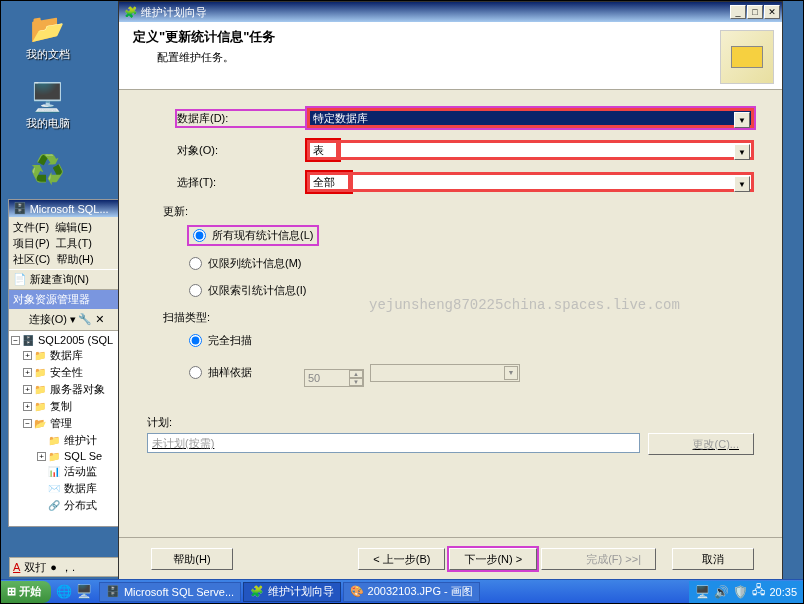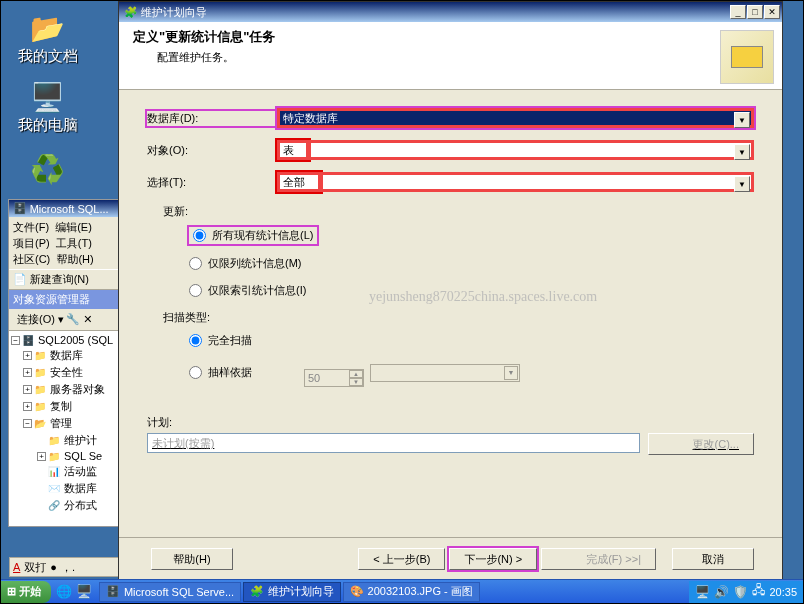--- a/index.html
+++ b/index.html
@@ -1,29 +1,29 @@
 <!DOCTYPE html>
 <html><head>
 <meta charset="utf-8">
 <style>
 * { box-sizing: border-box; margin: 0; padding: 0; font-family: "Microsoft YaHei", SimSun, Arial, sans-serif; font-size: 11px; }
 body { width: 804px; height: 604px; background: #3a6ea5; position: relative; overflow: hidden; border: 1px solid #000; }
 
 
 .desktop-icon { position: absolute; width: 70px; text-align: center; color: #fff; cursor: pointer; }
 .desktop-icon .ico { width: 32px; height: 32px; margin: 0 auto 3px; display: flex; align-items: center; justify-content: center; font-size: 28px; }
-.desktop-icon .lbl { font-size: 15px; text-shadow: 1px 1px 1px #000; font-family: Liberation Serif, serif; }
+.desktop-icon .lbl { font-size: 11px; text-shadow: 1px 1px 1px #000; font-family: Liberation Serif, serif; }
 
 
 .sql-window { position: absolute; left: 7px; top: 198px; width: 140px; background: #ece9d8; border: 1px solid #999; }
 .sql-title { background: linear-gradient(#0a246a,#a6caf0); color: #fff; padding: 2px 4px; font-size: 11px; display: flex; align-items: center; gap: 3px; }
 .sql-menu { background: #ece9d8; padding: 2px 4px; line-height: 16px; font-size: 11px; }
 .sql-toolbar { background: #ece9d8; border-top: 1px solid #fff; border-bottom: 1px solid #aca899; padding: 2px 4px; display: flex; align-items: center; gap: 3px; }
 .sql-panel-hdr { background: #7a96df; color: #fff; padding: 2px 4px; font-size: 11px; }
-.sql-conn { background: #ece9d8; padding: 3px 8px; border-bottom: 1px solid #aca899; }
+.sql-conn { background: #ece9d8; padding: 3px 20px; border-bottom: 1px solid #aca899; }
 .sql-tree { background: #fff; padding: 2px; height: 195px; overflow: hidden; font-size: 11px; }
 .tree-row { display: flex; align-items: center; gap: 2px; padding: 1px 0; white-space: nowrap; }
 .tree-icon { width: 14px; text-align: center; font-size: 10px; color: #d4a017; }
 .plus { display: inline-block; width: 9px; height: 9px; border: 1px solid #888; font-size: 8px; line-height: 7px; text-align: center; color: #000; background: #fff; }
 
 .sql-bottom { position: absolute; left: 8px; top: 556px; width: 130px; height: 20px; background: #ece9d8; border: 1px solid #aca899; display: flex; align-items: center; padding: 0 3px; gap: 4px; font-size: 11px; }
 
 
 .wizard { position: absolute; left: 117px; top: 0; width: 665px; height: 580px; background: #ece9d8; border: 1px solid #333; }
 .wiz-title { height: 20px; background: linear-gradient(#0a246a,#a6caf0); display: flex; align-items: center; padding: 0 2px; }
@@ -32,21 +32,21 @@
 .wiz-ctrl button { width: 16px; height: 14px; background: #ece9d8; border: 1px solid #fff; border-right-color: #666; border-bottom-color: #666; font-size: 9px; line-height: 10px; cursor: pointer; }
 
 .wiz-header { height: 68px; background: #fff; border-bottom: 1px solid #aca899; padding: 6px 14px; position: relative; }
 .wiz-header h2 { font-size: 13px; font-weight: bold; }
 .wiz-header .sub { font-size: 11px; margin-left: 24px; margin-top: 4px; }
 .wiz-header-img { position: absolute; right: 8px; top: 8px; width: 54px; height: 54px; background: linear-gradient(135deg,#f5f0d0,#e8dfa0); border: 1px solid #ccc; display: flex; align-items: center; justify-content: center; }
 .wiz-header-img::after { content: ""; width: 30px; height: 20px; background: #f6d040; border: 1px solid #888; position: relative; }
 
 .wiz-body { padding: 18px 28px 8px; position: relative; }
 .form-row { display: flex; align-items: center; margin-bottom: 12px; }
-.form-row label { width: 130px; }
+.form-row label { width: 130px; margin-left: 30px; }
 .sel { flex: 1; height: 20px; border: 3px solid #ef4444; background: #fff; display: flex; align-items: center; padding: 0 3px; position: relative; cursor: pointer; }
 .sel.dark { background: #0a246a; color: #fff; }
 .sel .arrow { position: absolute; right: 1px; top: 1px; width: 16px; height: 16px; background: #ece9d8; border: 1px solid #fff; border-right-color: #666; border-bottom-color: #666; display: flex; align-items: center; justify-content: center; font-size: 8px; color: #000; }
 .hl-mag { outline: 2px solid #d040d0; outline-offset: 0; }
 .hl-red { outline: 2px solid #e00000; outline-offset: 0; }
 
 .section-lbl { margin: 10px 0 8px 16px; }
 .radio-grp { margin-left: 42px; }
 .radio-row { display: flex; align-items: center; margin-bottom: 12px; gap: 6px; }
 .radio-row input { margin: 0; }
@@ -60,21 +60,21 @@
 .plan-sec { margin-top: 10px; padding: 0 28px; }
 .plan-input { display: flex; gap: 8px; margin-top: 3px; text-decoration: underline; }
 .plan-input .txt { flex: 1; height: 20px; border: 1px solid #7f9db9; background: #fff; color: #999; padding: 2px 4px; }
 .btn { height: 22px; padding: 0 14px; background: #ece9d8; border: 1px solid #fff; border-right-color: #666; border-bottom-color: #666; cursor: pointer; font-size: 11px; }
 .btn.dis { color: #999; padding-left: 44px; }
 
 .wiz-footer { position: absolute; bottom: 10px; left: 0; right: 0; padding: 10px 28px 0; border-top: 1px solid #aca899; display: flex; align-items: center; }
 .wiz-footer .spacer { flex: 1; }
 .wiz-footer .btn { min-width: 82px; margin-left: 4px; }
 
-.watermark { position: absolute; left: 368px; top: 288px; color: rgba(180,180,180,0.8); font-size: 14px; font-family: Liberation Serif, serif; pointer-events: none; }
+.watermark { position: absolute; left: 368px; top: 296px; color: rgba(180,180,180,0.8); font-size: 14px; font-family: Liberation Mono, monospace; pointer-events: none; }
 
 
 .taskbar { position: absolute; left: 0; bottom: 0; width: 100%; height: 24px; background: linear-gradient(#3e83e6,#245edb); display: flex; align-items: center; border-top: 1px solid #2353b0; }
 .start { height: 22px; background: linear-gradient(#5fb35f,#3a8f3a); color: #fff; font-weight: bold; padding: 0 10px 0 6px; border-radius: 0 8px 8px 0; display: flex; align-items: center; gap: 3px; font-size: 11px; cursor: pointer; }
 .ql { display: flex; gap: 2px; padding: 0 4px; }
 .ql span { width: 18px; height: 18px; display: flex; align-items: center; justify-content: center; cursor: pointer; font-size: 13px; }
 .tb-btn { height: 20px; background: #3c74d6; border: 1px solid #2a5ab8; color: #fff; padding: 0 6px; margin-left: 2px; display: flex; align-items: center; gap: 4px; font-size: 11px; cursor: pointer; max-width: 160px; overflow: hidden; white-space: nowrap; }
 .tb-btn.active { background: #2255c0; border-color: #163d8a; }
 .tray { margin-left: auto; background: #1e8ee8; height: 22px; display: flex; align-items: center; padding: 0 6px; color: #fff; gap: 4px; font-size: 11px; }
 .tray span.ico { font-size: 12px; }

